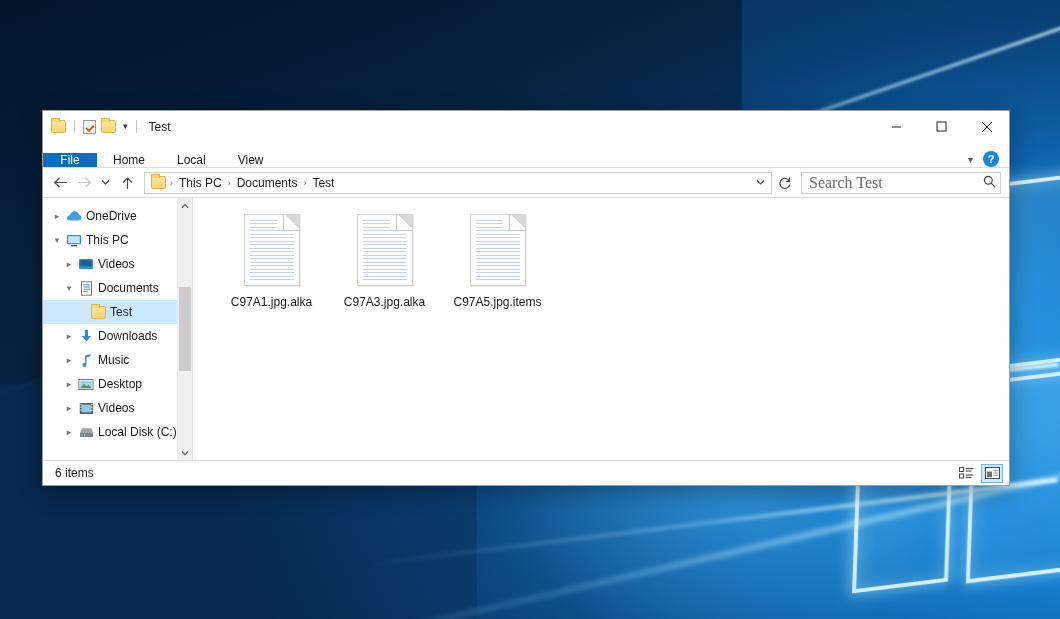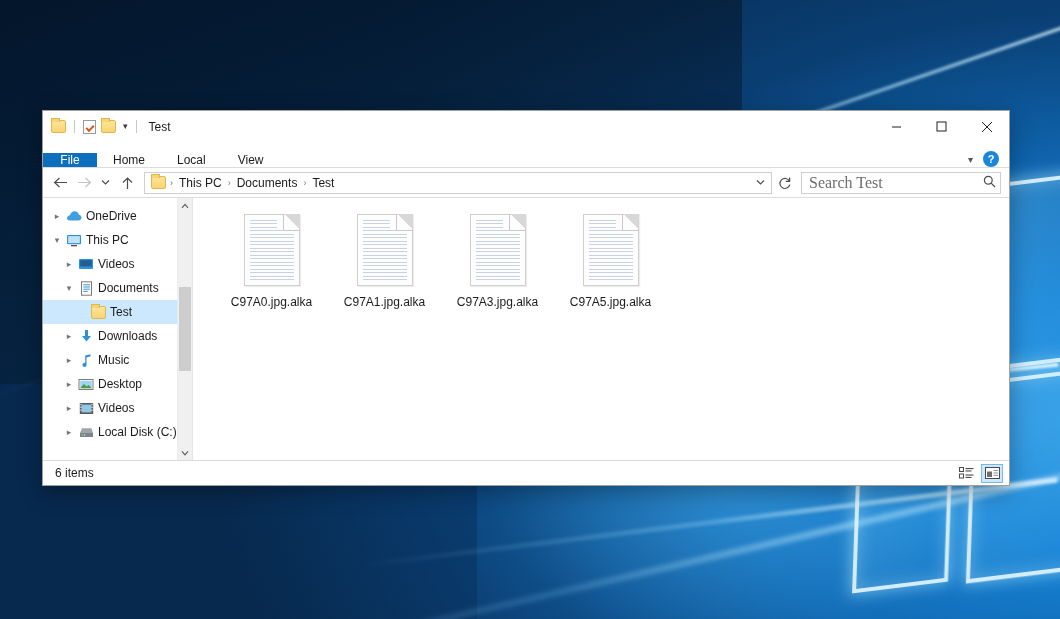--- a/index.html
+++ b/index.html
@@ -665,46 +665,20 @@
                   <i></i>
                   <i></i>
                   <i></i>
                   <i></i>
                   <i></i>
                   <i></i>
                   <i></i>
                 </div>
                 <div class="doc-fold"></div>
               </div>
-              <div class="file-name">C97A0.jpg.alka</div>
-            </div>
-            <div class="file-item">
-              <div class="doc-ico">
-                <div class="doc-lines">
-                  <i class="short"></i>
-                  <i class="short"></i>
-                  <i class="short"></i>
-                  <i></i>
-                  <i></i>
-                  <i></i>
-                  <i></i>
-                  <i></i>
-                  <i></i>
-                  <i></i>
-                  <i></i>
-                  <i></i>
-                  <i></i>
-                  <i></i>
-                  <i></i>
-                  <i></i>
-                  <i></i>
-                  <i></i>
-                </div>
-                <div class="doc-fold"></div>
-              </div>
               <div class="file-name">C97A1.jpg.alka</div>
             </div>
             <div class="file-item">
               <div class="doc-ico">
                 <div class="doc-lines">
                   <i class="short"></i>
                   <i class="short"></i>
                   <i class="short"></i>
                   <i></i>
                   <i></i>
@@ -743,21 +717,21 @@
                   <i></i>
                   <i></i>
                   <i></i>
                   <i></i>
                   <i></i>
                   <i></i>
                   <i></i>
                 </div>
                 <div class="doc-fold"></div>
               </div>
-              <div class="file-name">C97A5.jpg.alka</div>
+              <div class="file-name">C97A5.jpg.items</div>
             </div>
           </div>
       </div>
     </div>
 
     <div class="statusbar">
       <span>6 items</span>
       <div class="status-views">
         <div class="viewbtn">
           <svg width="15" height="12" viewBox="0 0 15 12">

